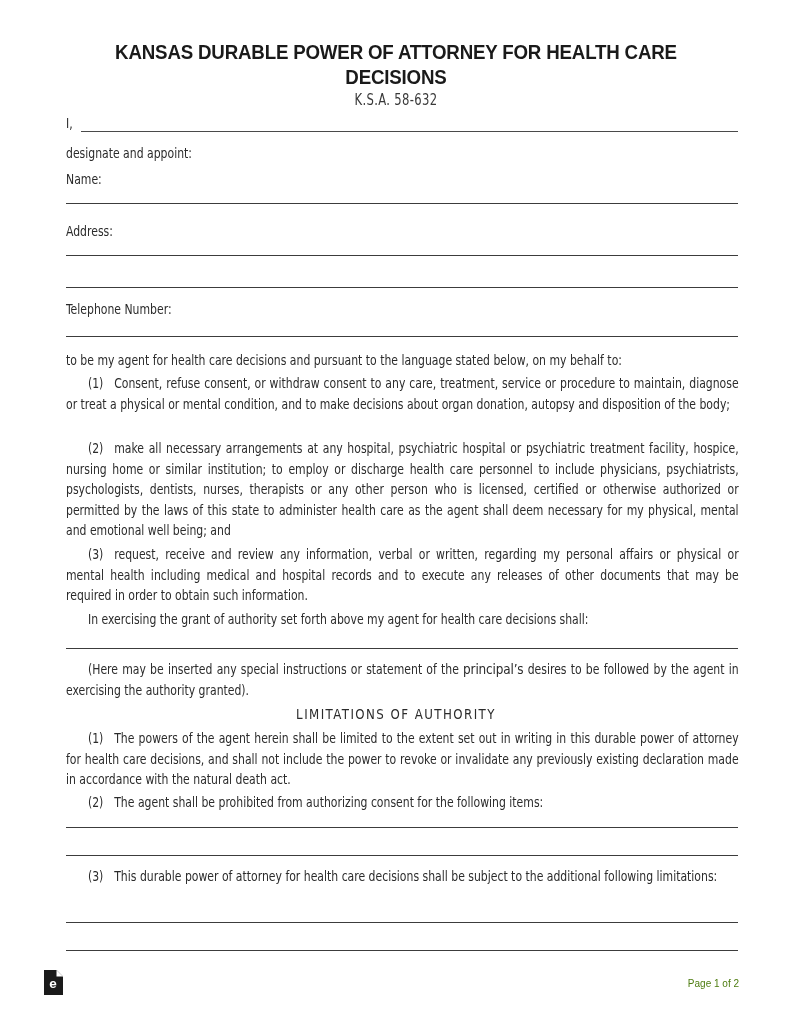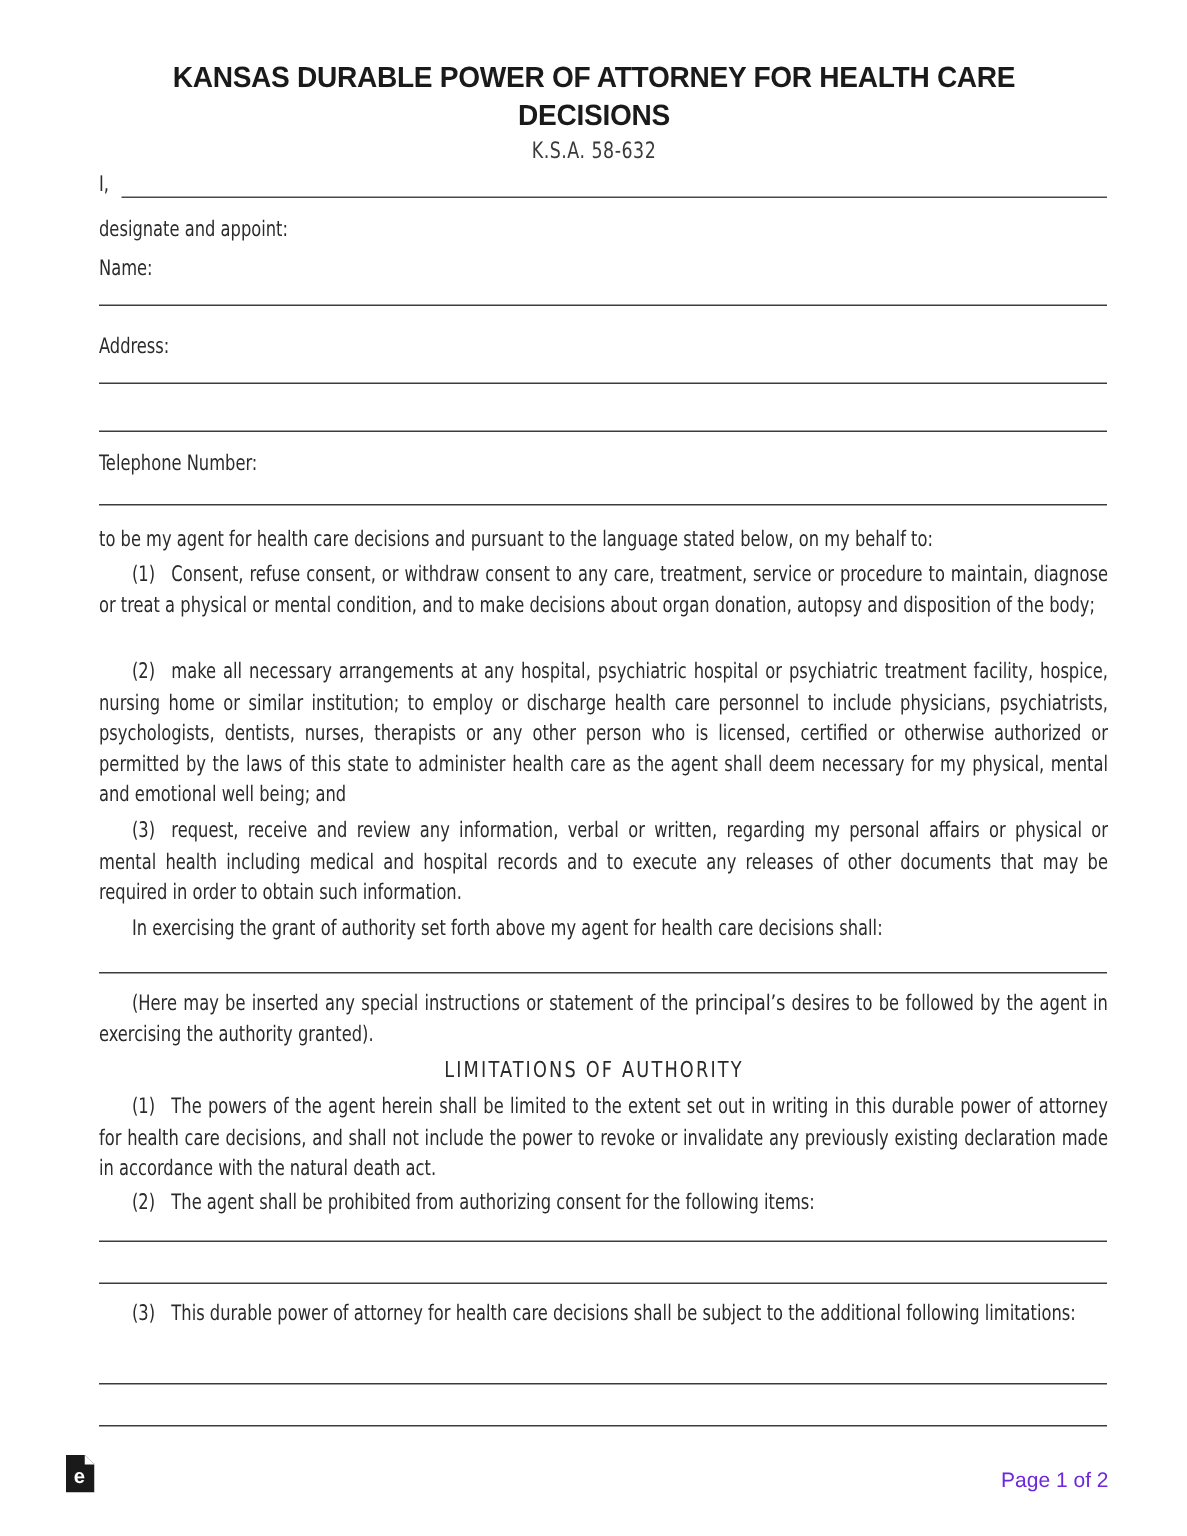--- a/index.html
+++ b/index.html
@@ -132,22 +132,22 @@
     position: absolute;
     left: 44px;
     top: 970px;
     width: 19px;
     height: 25px;
   }
   .page-num {
     position: absolute;
     right: 52px;
     top: 978px;
-    font-size: 14px;
-    color: #6d28d9;
+    font-size: 10px;
+    color: #4d7c0f;
     font-family: "Liberation Sans", sans-serif;
     white-space: nowrap;
     margin-left: 28px;
   }
 </style>
 </head>
 <body>
 
 <div class="page">
 

